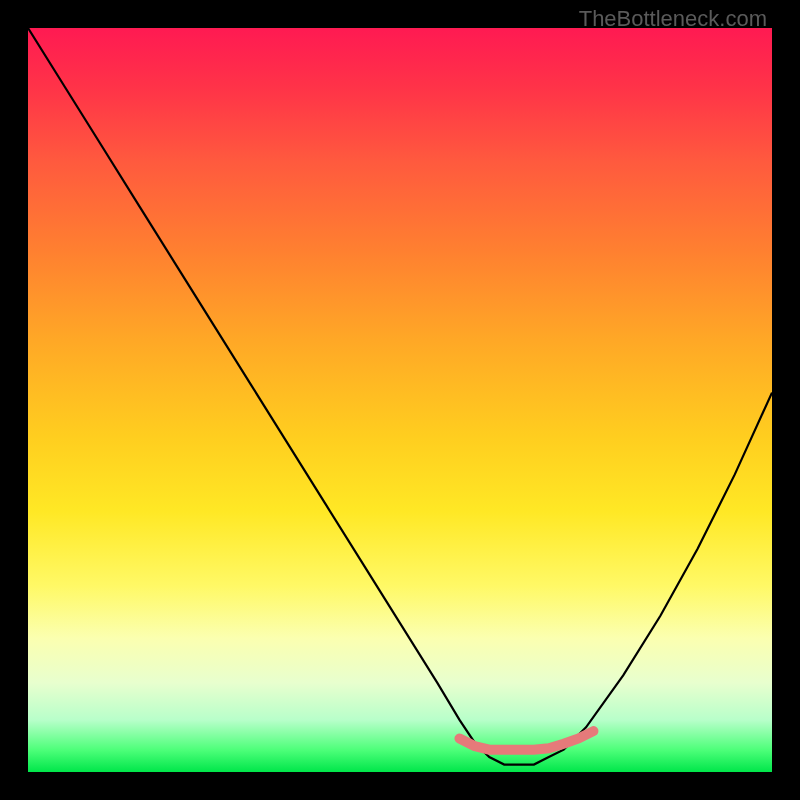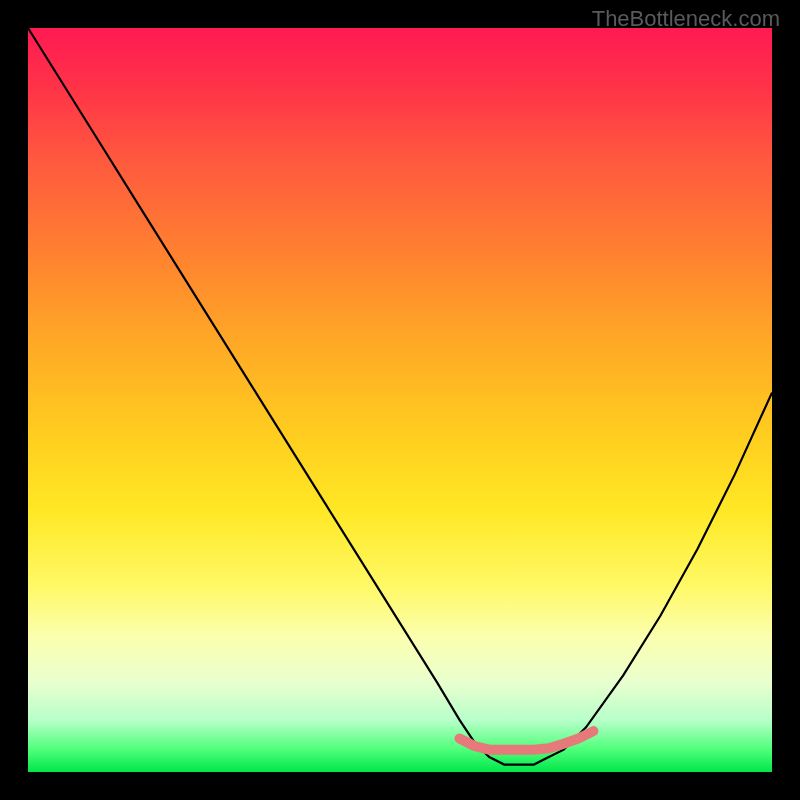--- a/index.html
+++ b/index.html
@@ -6,21 +6,21 @@
   body {
     width: 800px;
     height: 800px;
     background: #000;
     position: relative;
     font-family: Arial, sans-serif;
   }
   .watermark {
     position: absolute;
     top: 6px;
-    right: 20px;
+    right: 33px;
     color: #5a5a5a;
     font-size: 22px;
     font-weight: 500;
     z-index: 10;
   }
   .plot-area {
     position: absolute;
     left: 28px;
     top: 28px;
     width: 744px;

